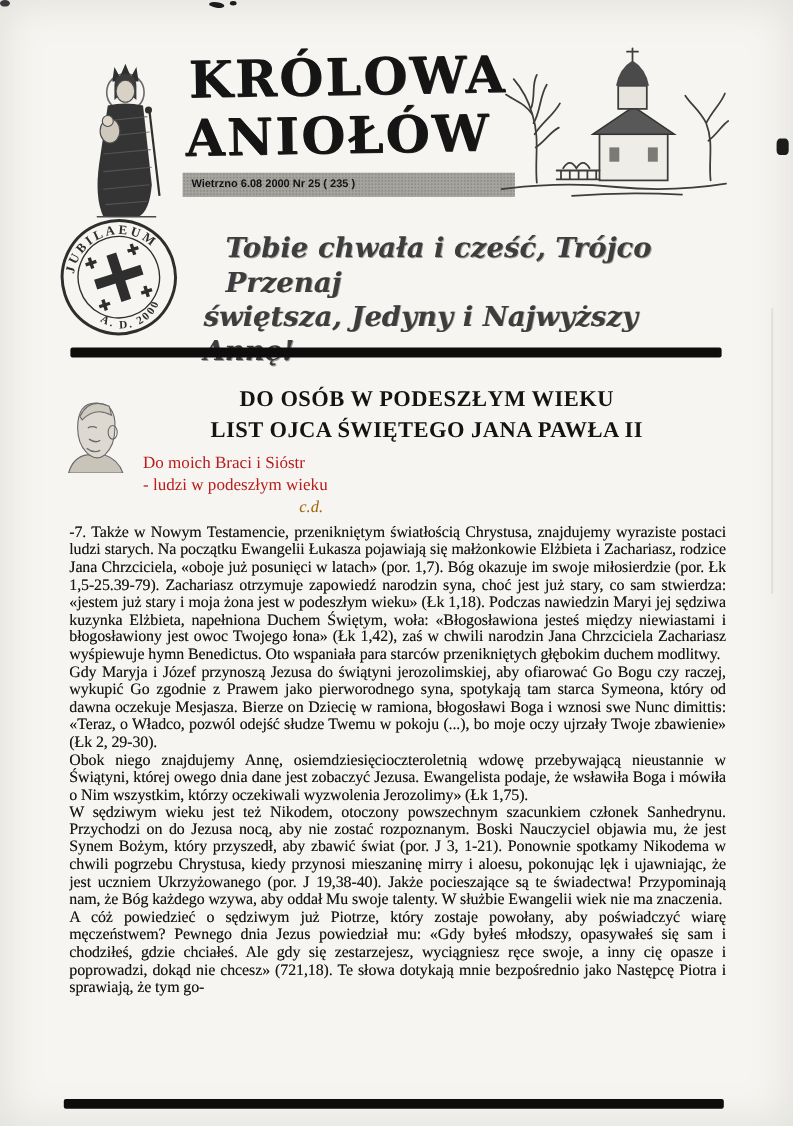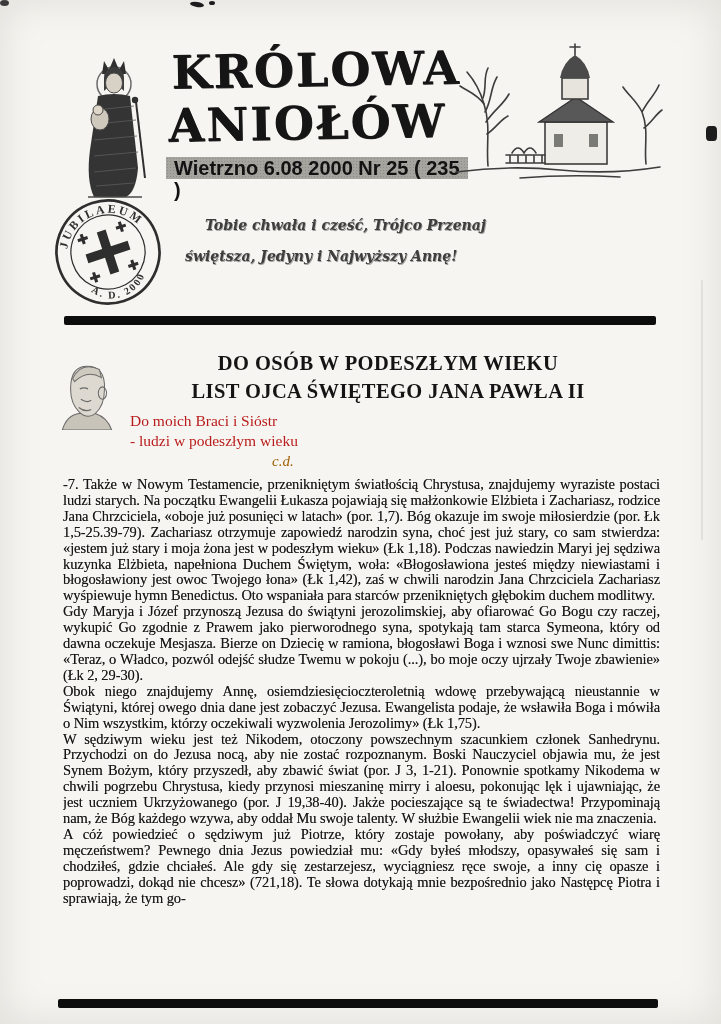--- a/index.html
+++ b/index.html
@@ -26,30 +26,30 @@
     font-family:"DejaVu Serif", serif; font-weight:700; font-size:46px;
     line-height:53px; letter-spacing:2px; color:#151515;
     text-shadow:0.6px 0.6px 0 #2a2a2a;
   }
   .masthead-title .t2{ margin-left:-4px; }
   .dateline{
     position:absolute; left:166px; top:157px; width:302px; height:22px;
     background:#a6a49f;
     background-image:radial-gradient(#8e8c87 1px, transparent 1px);
     background-size:3px 3px;
-    font-family:"Liberation Sans", sans-serif; font-weight:700; font-size:20px;
+    font-family:"Liberation Sans", sans-serif; font-weight:700; font-size:10px;
     line-height:22px; padding-left:8px; color:#121212;
   }
   .church{ position:absolute; left:450px; top:34px; width:218px; height:152px; }
   .seal{ position:absolute; left:54px; top:198px; width:108px; height:108px;
     transform:rotate(-18deg); }
   .motto{
     position:absolute; left:185px; top:210px; width:480px;
     font-family:"DejaVu Serif", serif; font-style:italic; font-weight:700;
-    font-size:14px; line-height:31px; color:#3d3d3d;
+    font-size:25px; line-height:31px; color:#3d3d3d;
     text-shadow:0.8px 0.8px 0 rgba(90,90,90,.55);
   }
   .motto .m1{ margin-left:20px; }
   .rule{ position:absolute; background:#0d0d0d; height:9px; border-radius:2px; }
   .rule-top{ left:64px; top:316px; width:592px; }
   .rule-bottom{ left:58px; top:999px; width:600px; }
 
   
   .pope{ position:absolute; left:50px; top:354px; width:72px; height:76px; }
   .article-title{

